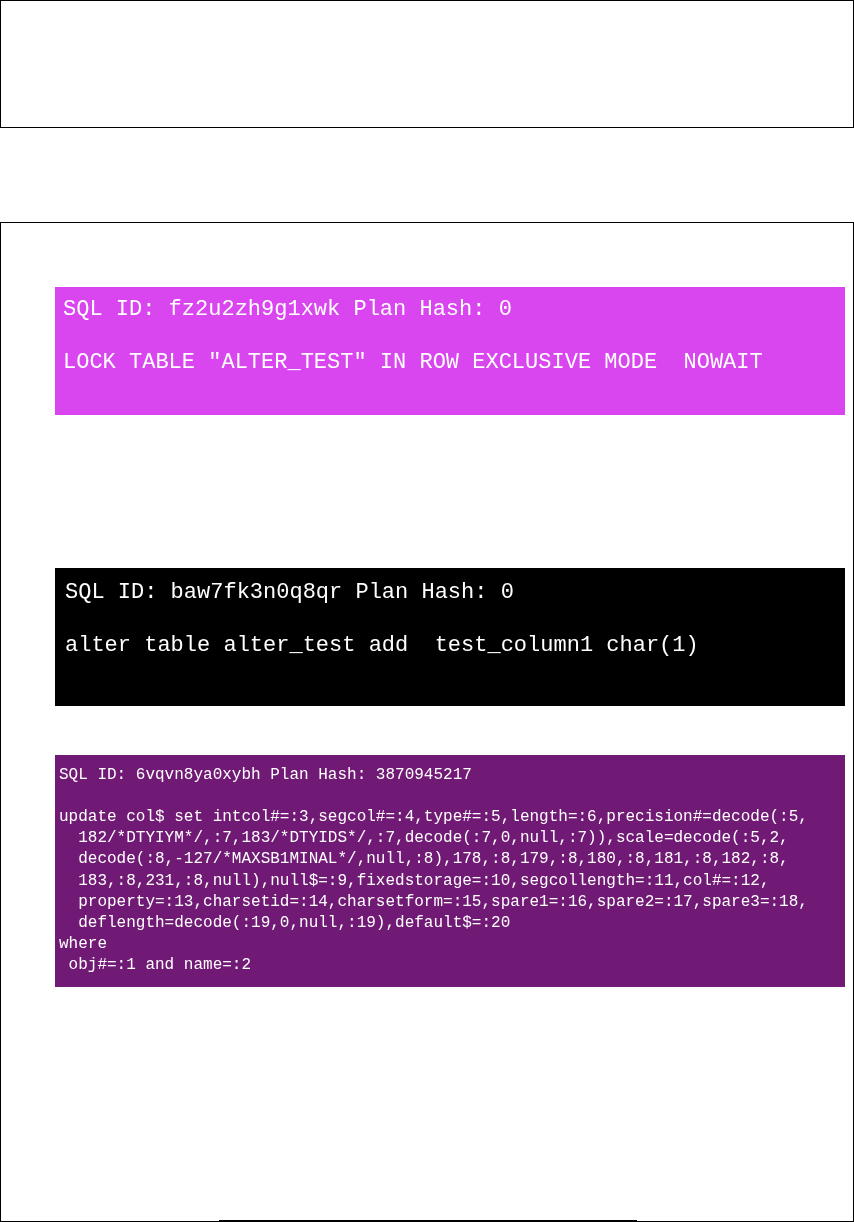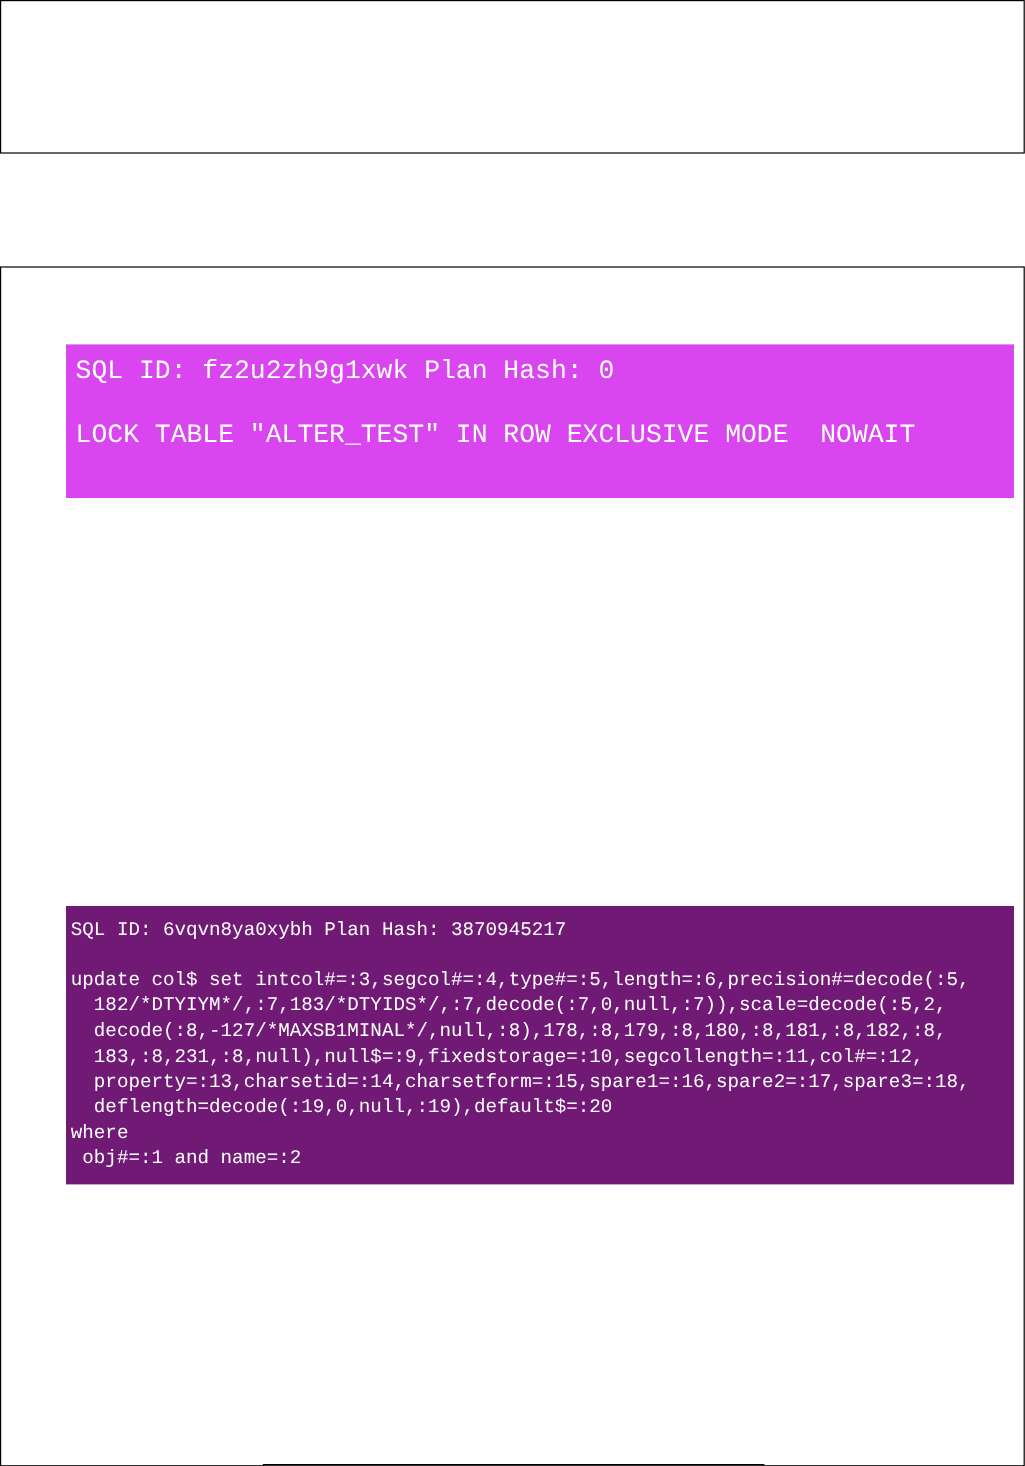--- a/index.html
+++ b/index.html
@@ -86,20 +86,23 @@
 </head>
 <body>
 
 <div class="top-box"></div>
 
 <div class="main-box">
   <div class="terminal-1"><span>SQL ID: fz2u2zh9g1xwk Plan Hash: 0</span>
 
 <span>LOCK TABLE "ALTER_TEST" IN ROW EXCLUSIVE MODE  NOWAIT</span></div>
 
+  <div class="terminal-2"><span>SQL ID: baw7fk3n0q8qr Plan Hash: 0</span>
+
+<span>alter table alter_test add  test_column1 char(1)</span></div>
 
   <div class="terminal-3"><span>SQL ID: 6vqvn8ya0xybh Plan Hash: 3870945217</span>
 
 <span>update col$ set intcol#=:3,segcol#=:4,type#=:5,length=:6,precision#=decode(:5,</span>
 <span>  182/*DTYIYM*/,:7,183/*DTYIDS*/,:7,decode(:7,0,null,:7)),scale=decode(:5,2,</span>
 <span>  decode(:8,-127/*MAXSB1MINAL*/,null,:8),178,:8,179,:8,180,:8,181,:8,182,:8,</span>
 <span>  183,:8,231,:8,null),null$=:9,fixedstorage=:10,segcollength=:11,col#=:12,</span>
 <span>  property=:13,charsetid=:14,charsetform=:15,spare1=:16,spare2=:17,spare3=:18,</span>
 <span>  deflength=decode(:19,0,null,:19),default$=:20</span>
 <span>where</span>

